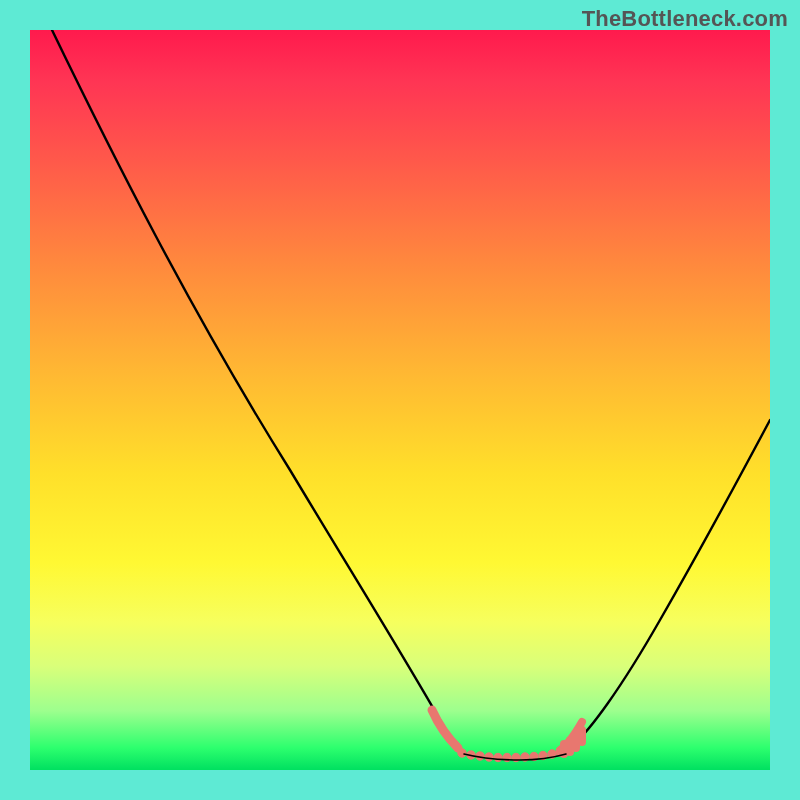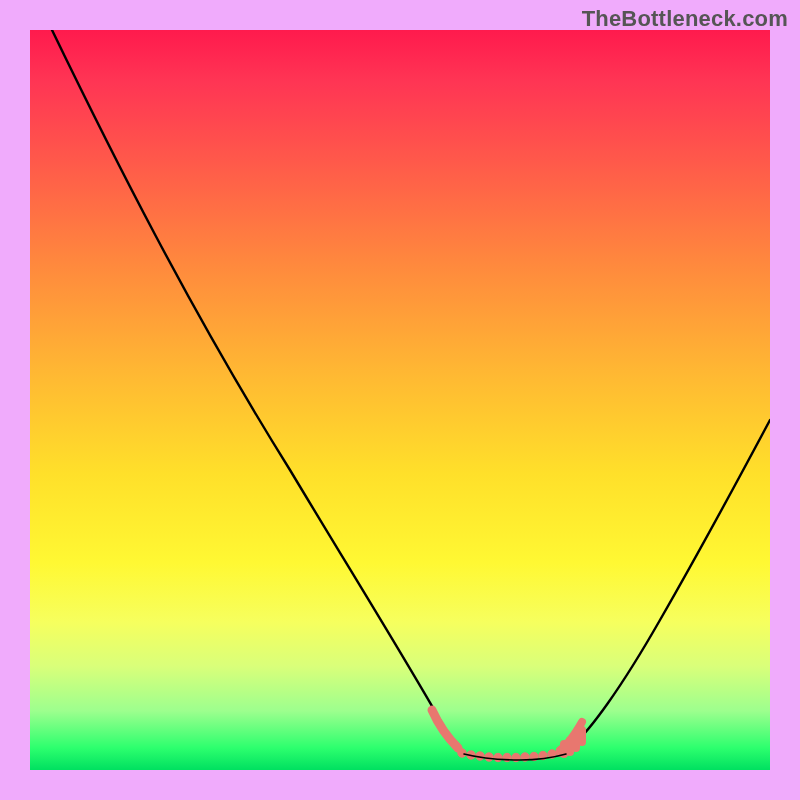--- a/index.html
+++ b/index.html
@@ -8,21 +8,21 @@
     width: 800px;
     height: 800px;
     background: #000;
     overflow: hidden;
     font-family: Arial, Helvetica, sans-serif;
   }
   .frame {
     position: relative;
     width: 800px;
     height: 800px;
-    background: #f0abfc;
+    background: #5eead4;
   }
   .watermark {
     position: absolute;
     top: 6px;
     right: 12px;
     color: #555;
     font-size: 22px;
     font-weight: 600;
     letter-spacing: 0.2px;
     user-select: none;

